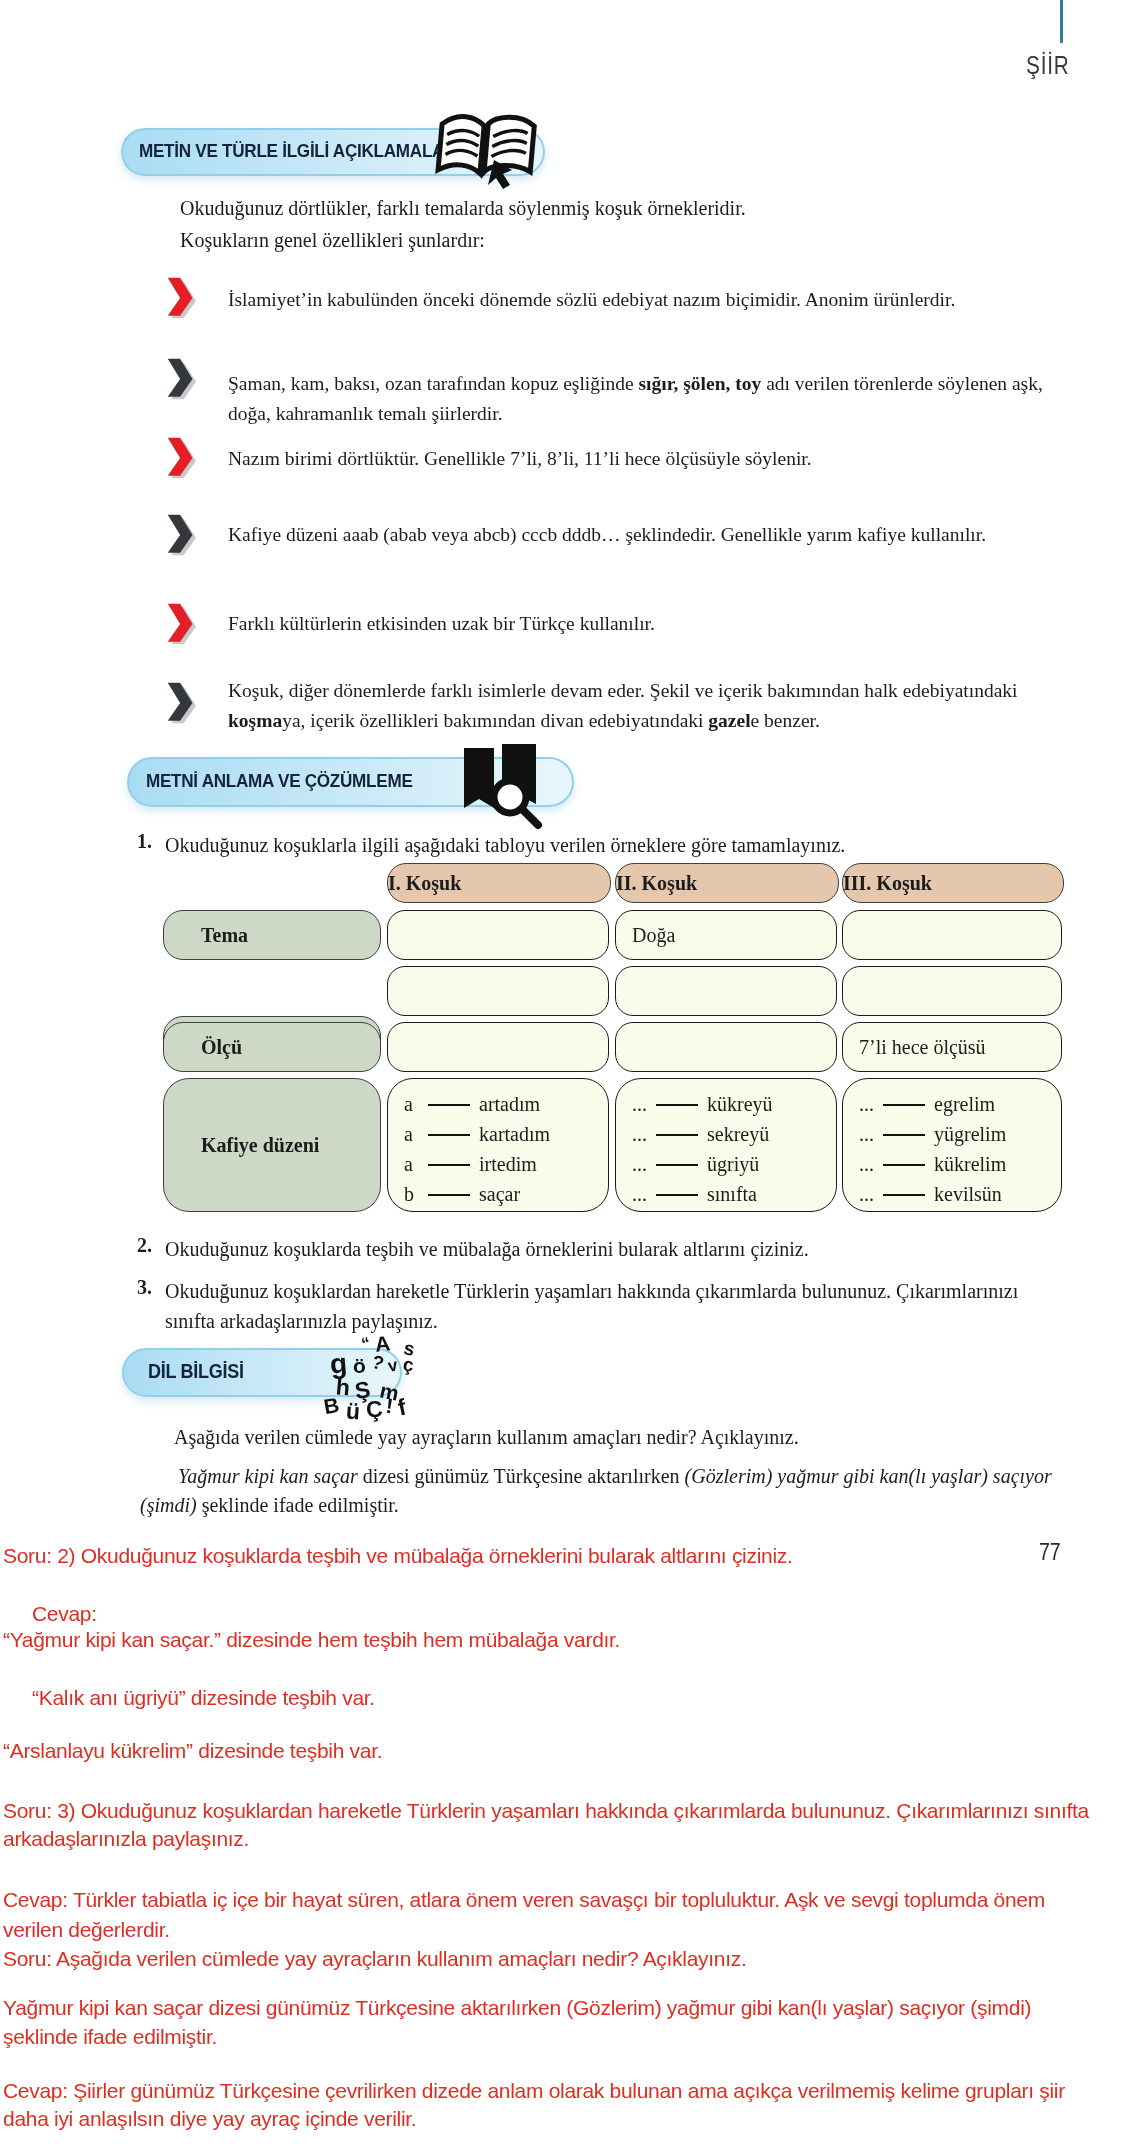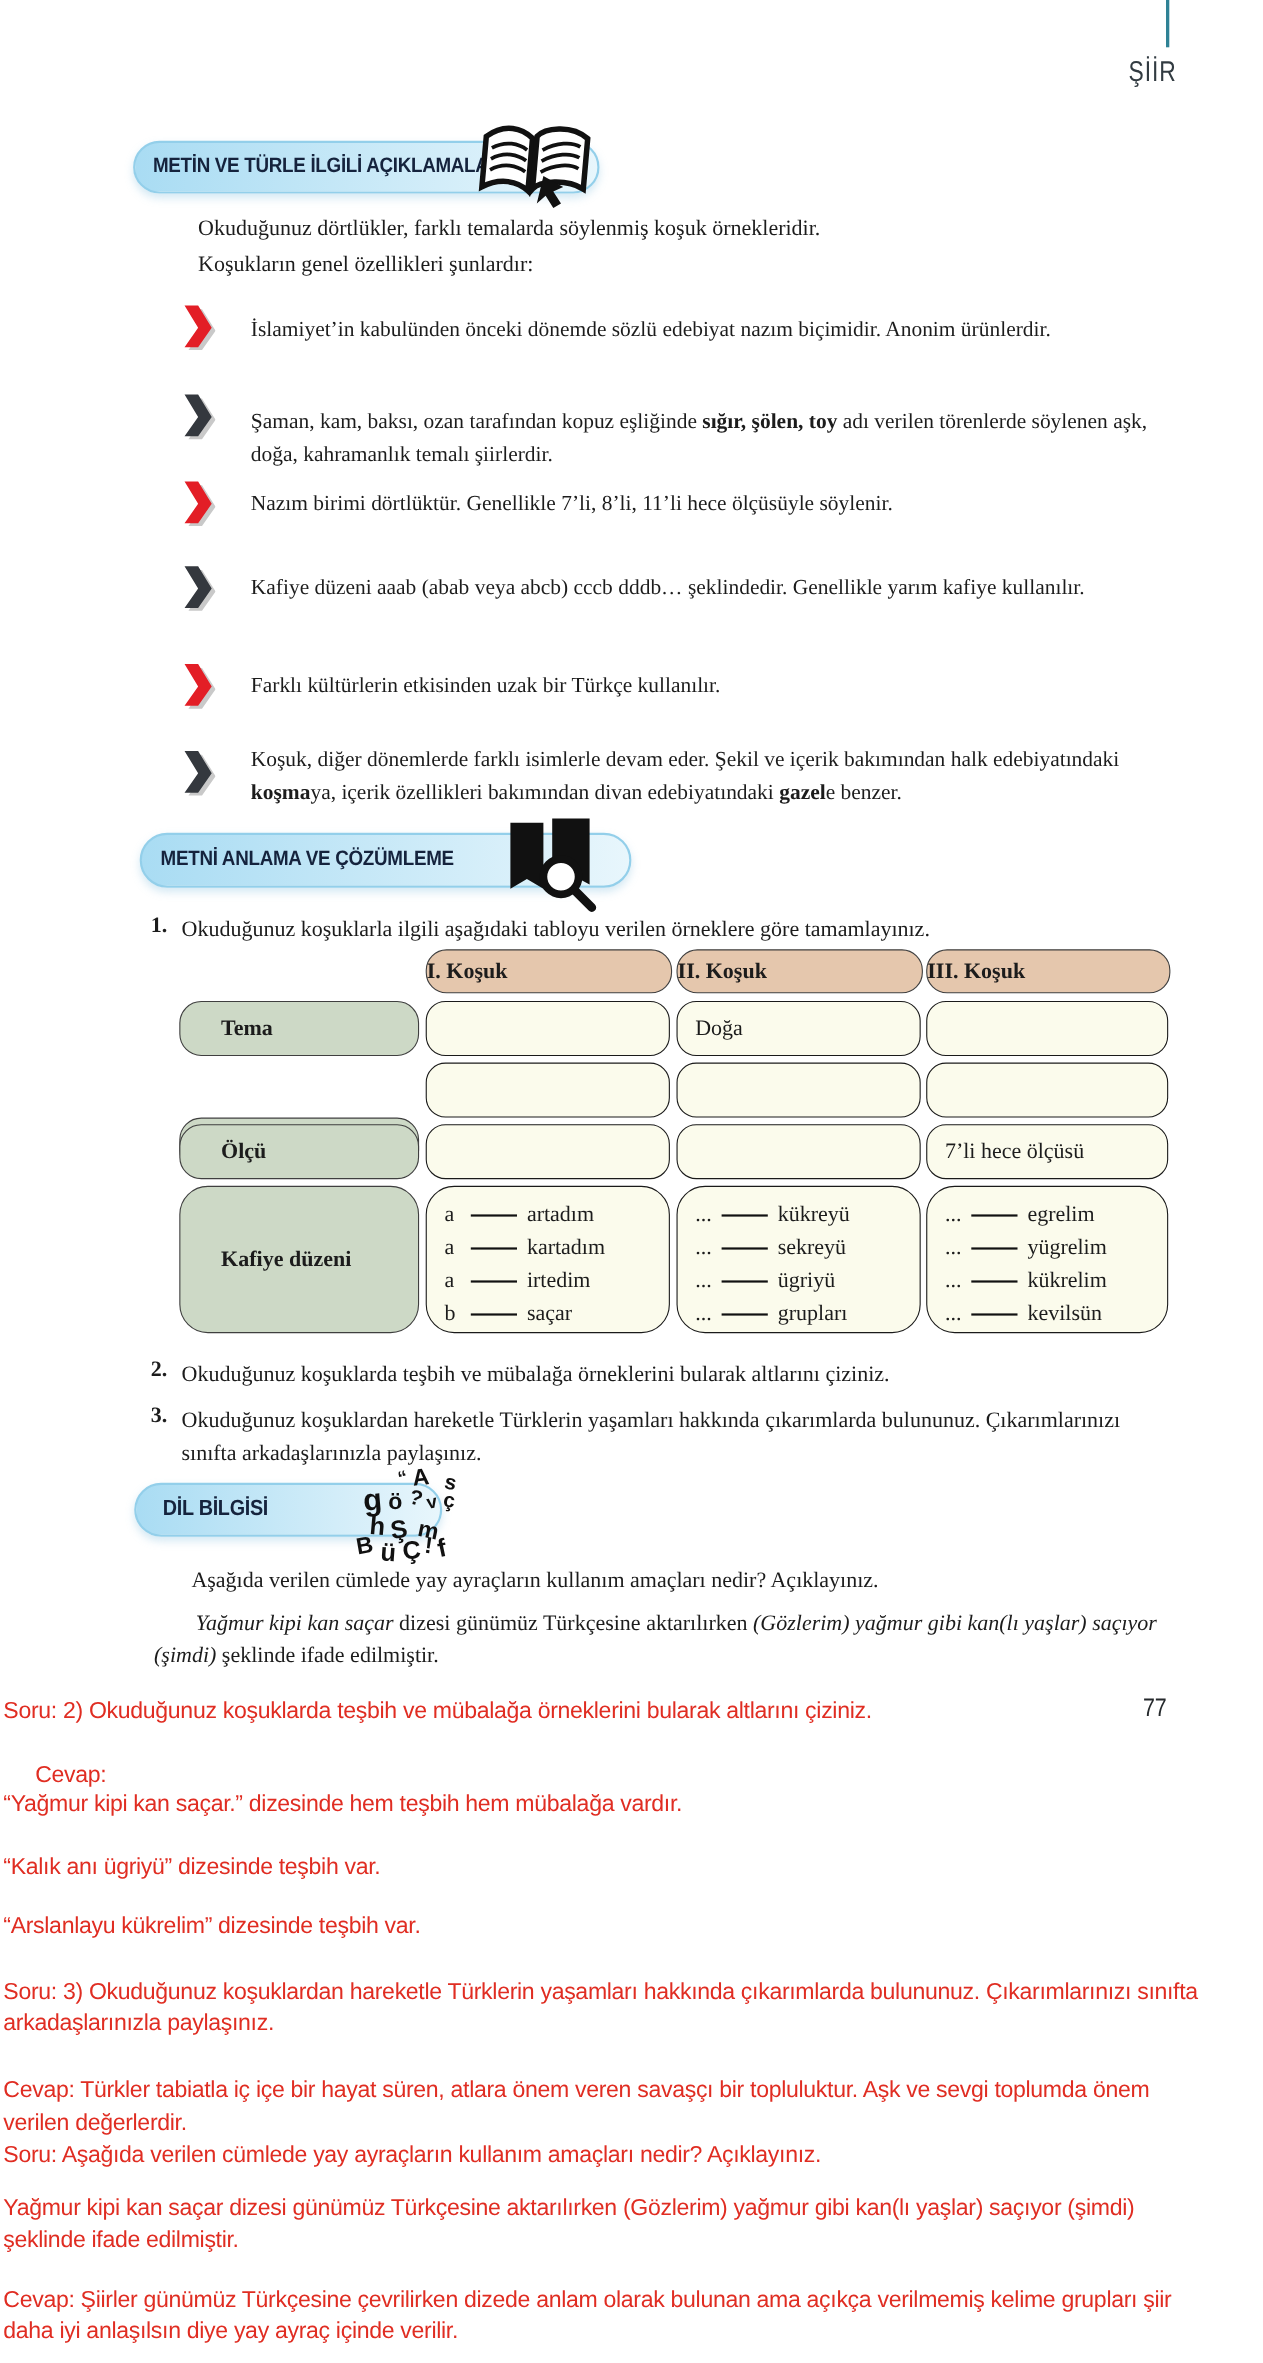--- a/index.html
+++ b/index.html
@@ -212,21 +212,21 @@
         <span>sekreyü</span>
       </div>
     <div class="k-line">
         <span class="k-key">...</span>
         <span class="k-dash"></span>
         <span>ügriyü</span>
       </div>
     <div class="k-line">
         <span class="k-key">...</span>
         <span class="k-dash"></span>
-        <span>grupları</span>
+        <span>sınıfta</span>
       </div>
   </div>
   <div class="abs cell k-cell" style="left:842px;top:1078px;width:220px;height:134px;border-radius:26px;">
     <div class="k-line">
         <span class="k-key">...</span>
         <span class="k-dash"></span>
         <span>egrelim</span>
       </div>
     <div class="k-line">
         <span class="k-key">...</span>
@@ -275,21 +275,21 @@
   <div class="abs prompt" style="left:174px;top:1426px;white-space:nowrap;">Aşağıda verilen cümlede yay ayraçların kullanım amaçları nedir? Açıklayınız.</div>
   <div class="abs sentence" style="left:140px;top:1462px;">
     <i>Yağmur kipi kan saçar</i><span> dizesi günümüz Türkçesine aktarılırken </span><i>(Gözlerim) yağmur gibi kan(lı yaşlar) saçıyor (şimdi)</i><span> şeklinde ifade edilmiştir.</span>
   </div>
 
   <div class="abs pageno">77</div>
 
   <div class="ann" style="top:1544px;">Soru: 2) Okuduğunuz koşuklarda teşbih ve mübalağa örneklerini bularak altlarını çiziniz.</div>
   <div class="ann" style="top:1602px;margin-left:29px;">Cevap:</div>
   <div class="ann" style="top:1628px;">“Yağmur kipi kan saçar.” dizesinde hem teşbih hem mübalağa vardır.</div>
-  <div class="ann" style="top:1686px;">“Kalık anı ügriyü” dizesinde teşbih var.</div>
+  <div class="ann" style="top:1686px;margin-left:29px;">“Kalık anı ügriyü” dizesinde teşbih var.</div>
   <div class="ann" style="top:1739px;">“Arslanlayu kükrelim” dizesinde teşbih var.</div>
   <div class="ann" style="top:1799px;">Soru: 3) Okuduğunuz koşuklardan hareketle Türklerin yaşamları hakkında çıkarımlarda bulununuz. Çıkarımlarınızı sınıfta</div>
   <div class="ann" style="top:1827px;">arkadaşlarınızla paylaşınız.</div>
   <div class="ann" style="top:1888px;">Cevap: Türkler tabiatla iç içe bir hayat süren, atlara önem veren savaşçı bir topluluktur. Aşk ve sevgi toplumda önem</div>
   <div class="ann" style="top:1918px;">verilen değerlerdir.</div>
   <div class="ann" style="top:1947px;">Soru: Aşağıda verilen cümlede yay ayraçların kullanım amaçları nedir? Açıklayınız.</div>
   <div class="ann" style="top:1996px;">Yağmur kipi kan saçar dizesi günümüz Türkçesine aktarılırken (Gözlerim) yağmur gibi kan(lı yaşlar) saçıyor (şimdi)</div>
   <div class="ann" style="top:2025px;">şeklinde ifade edilmiştir.</div>
   <div class="ann" style="top:2079px;">Cevap: Şiirler günümüz Türkçesine çevrilirken dizede anlam olarak bulunan ama açıkça verilmemiş kelime grupları şiir</div>
   <div class="ann" style="top:2107px;">daha iyi anlaşılsın diye yay ayraç içinde verilir.</div>

